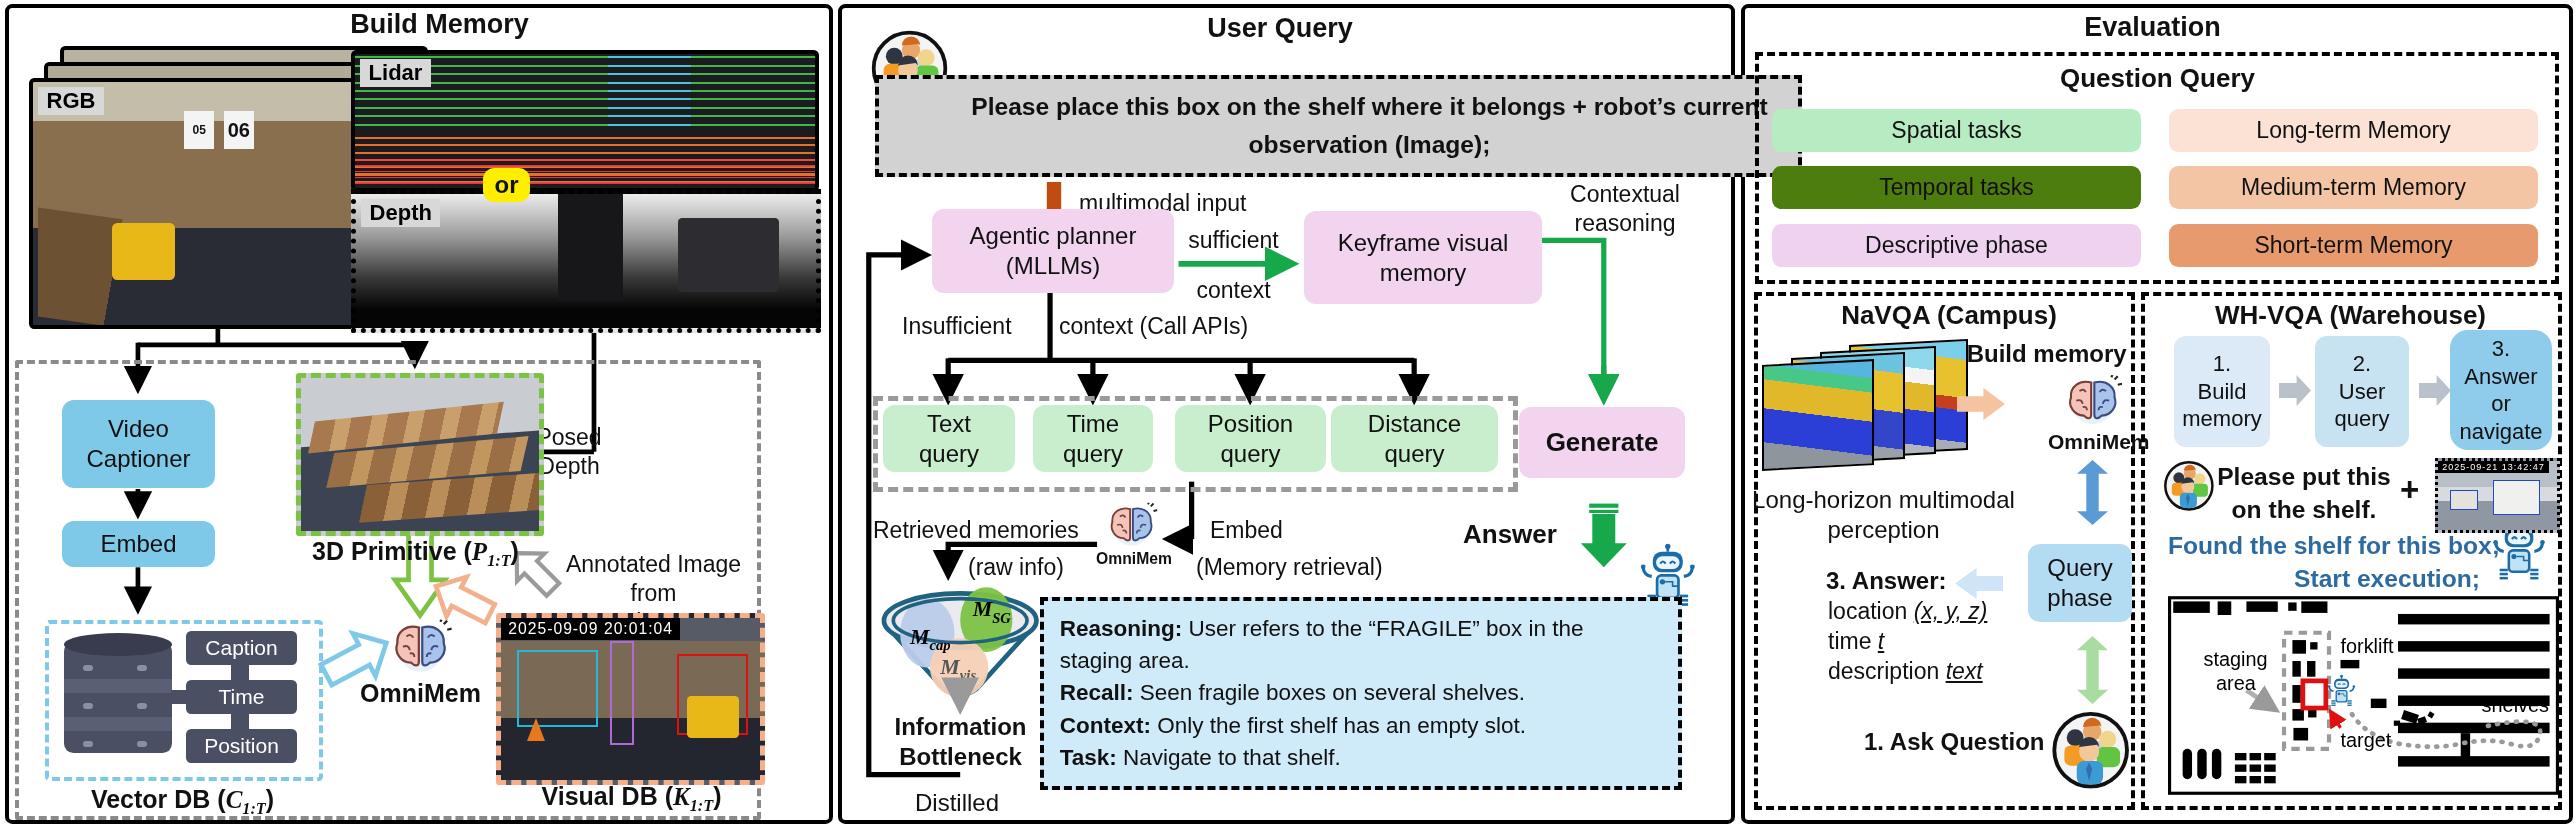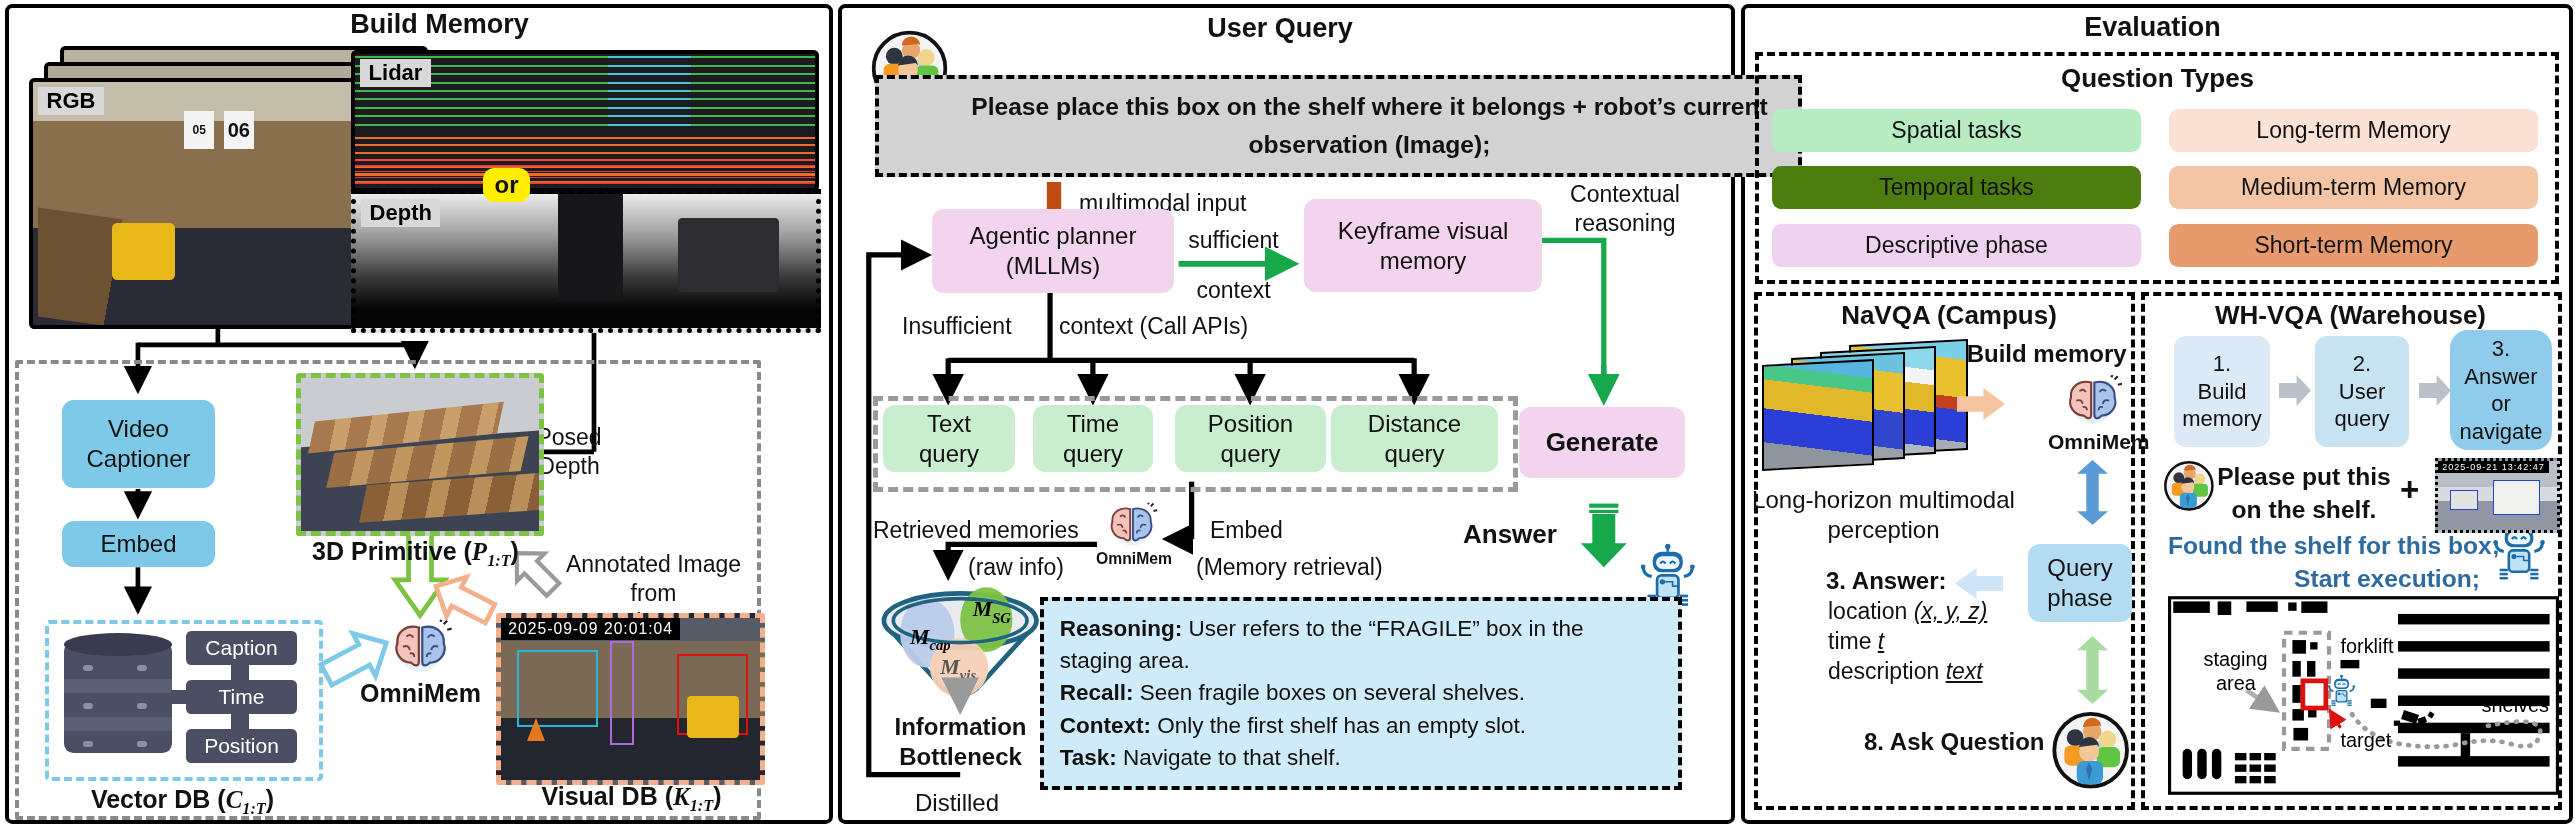--- a/index.html
+++ b/index.html
@@ -292,21 +292,21 @@
 
   <div class="abs blockarrow-down" style="left:1039px;top:182px;width:30px;height:52px;background:#bf4d12;"></div>
   <div class="lbl" style="left:1079px;top:189px;width:251px;">multimodal input</div>
 
   <div class="abs roundbox pink-box" style="left:932px;top:209px;width:242px;height:84px;">
     <div>Agentic planner</div>
       <div>(MLLMs)</div>
   </div>
   <div class="lbl ctr" style="left:1176px;top:226px;width:115px;">sufficient</div>
   <div class="lbl ctr" style="left:1176px;top:276px;width:115px;">context</div>
-  <div class="abs roundbox pink-box" style="left:1304px;top:199px;width:238px;height:93px;">
+  <div class="abs roundbox pink-box" style="left:1304px;top:211px;width:238px;height:93px;">
     <div>Keyframe visual</div>
       <div>memory</div>
   </div>
   <div class="lbl ctr" style="left:1557px;top:180px;width:136px;text-align:center;">
     <div>Contextual</div>
       <div>reasoning</div>
   </div>
 
   <div class="lbl" style="left:902px;top:312px;width:141px;">Insufficient</div>
   <div class="lbl" style="left:1059px;top:312px;width:219px;">context (Call APIs)</div>
@@ -347,21 +347,21 @@
   <div class="abs dashed-black" style="left:1040px;top:597px;width:642px;height:193px;background:#cfeaf8;padding:11.5px 15.7px;box-sizing:border-box;">
     <div class="reason-line"><span class="bold">Reasoning:</span><span> User refers to the “FRAGILE” box in the staging area.</span></div>
     <div class="reason-line"><span class="bold">Recall:</span><span> Seen fragile boxes on several shelves.</span></div>
     <div class="reason-line"><span class="bold">Context:</span><span> Only the first shelf has an empty slot.</span></div>
     <div class="reason-line"><span class="bold">Task:</span><span> Navigate to that shelf.</span></div>
   </div>
 
   <div class="ptitle" style="left:2022px;top:11.5px;width:261px;">Evaluation</div>
 
   <div class="abs dashed-black" style="left:1755px;top:52px;width:796px;height:224px;"></div>
-  <div class="lbl bold ctr" style="left:2027px;top:62px;width:261px;font-size:26px;">Question Types</div>
+  <div class="lbl bold ctr" style="left:2027px;top:62px;width:261px;font-size:26px;">Question Query</div>
   <div class="pill pill-green" style="left:1772px;top:109px;width:369px;">Spatial tasks</div>
   <div class="pill pill-peach1" style="left:2169px;top:109px;width:369px;">Long-term Memory</div>
   <div class="pill pill-gray" style="left:1772px;top:166px;width:369px;">Temporal tasks</div>
   <div class="pill pill-peach2" style="left:2169px;top:166px;width:369px;">Medium-term Memory</div>
   <div class="pill pill-violet" style="left:1772px;top:224px;width:369px;">Descriptive phase</div>
   <div class="pill pill-orange" style="left:2169px;top:224px;width:369px;">Short-term Memory</div>
 
   <div class="abs dashed-black" style="left:1754px;top:292px;width:373px;height:510px;"></div>
   <div class="lbl bold ctr" style="left:1813px;top:299px;width:272px;font-size:26px;">NaVQA (Campus)</div>
   <div class="lbl bold" style="left:1940px;top:339px;width:199px;font-size:24px;">1. Build memory</div>
@@ -391,21 +391,21 @@
 
   <div class="lbl bold" style="left:1826px;top:566px;width:167px;font-size:24px;">3. Answer:</div>
   <div class="lbl" style="left:1828px;top:597px;width:219px;font-size:23px;">
     <span>location </span><span style="font-style:italic;text-decoration:underline;">(x, y, z)</span></div>
   <div class="lbl" style="left:1828px;top:627px;width:219px;font-size:23px;">
     <span>time </span><span style="font-style:italic;text-decoration:underline;">t</span></div>
   <div class="lbl" style="left:1828px;top:657px;width:240px;font-size:23px;">
     <span>description </span><span style="font-style:italic;text-decoration:underline;">text</span></div>
 
   <div class="abs dblarrow-v" style="left:2077px;top:636px;width:31px;height:68px;background:#a9dca0;"></div>
-  <div class="lbl bold" style="left:1864px;top:727px;width:188px;font-size:24px;">8. Ask Question</div>
+  <div class="lbl bold" style="left:1864px;top:727px;width:188px;font-size:24px;">1. Ask Question</div>
 
   <div class="abs dashed-black" style="left:2141px;top:292px;width:413px;height:510px;"></div>
   <div class="lbl bold ctr" style="left:2194px;top:299px;width:313px;font-size:26px;">WH-VQA (Warehouse)</div>
 
   <div class="abs roundbox" style="left:2174px;top:336px;width:96px;height:111px;background:#dce9f6;font-size:22px;">
     <div>1.</div>
       <div>Build</div>
       <div>memory</div>
   </div>
   <div class="abs blockarrow-right" style="left:2279px;top:375px;width:32px;height:31px;background:#b9c2cb;"></div>

